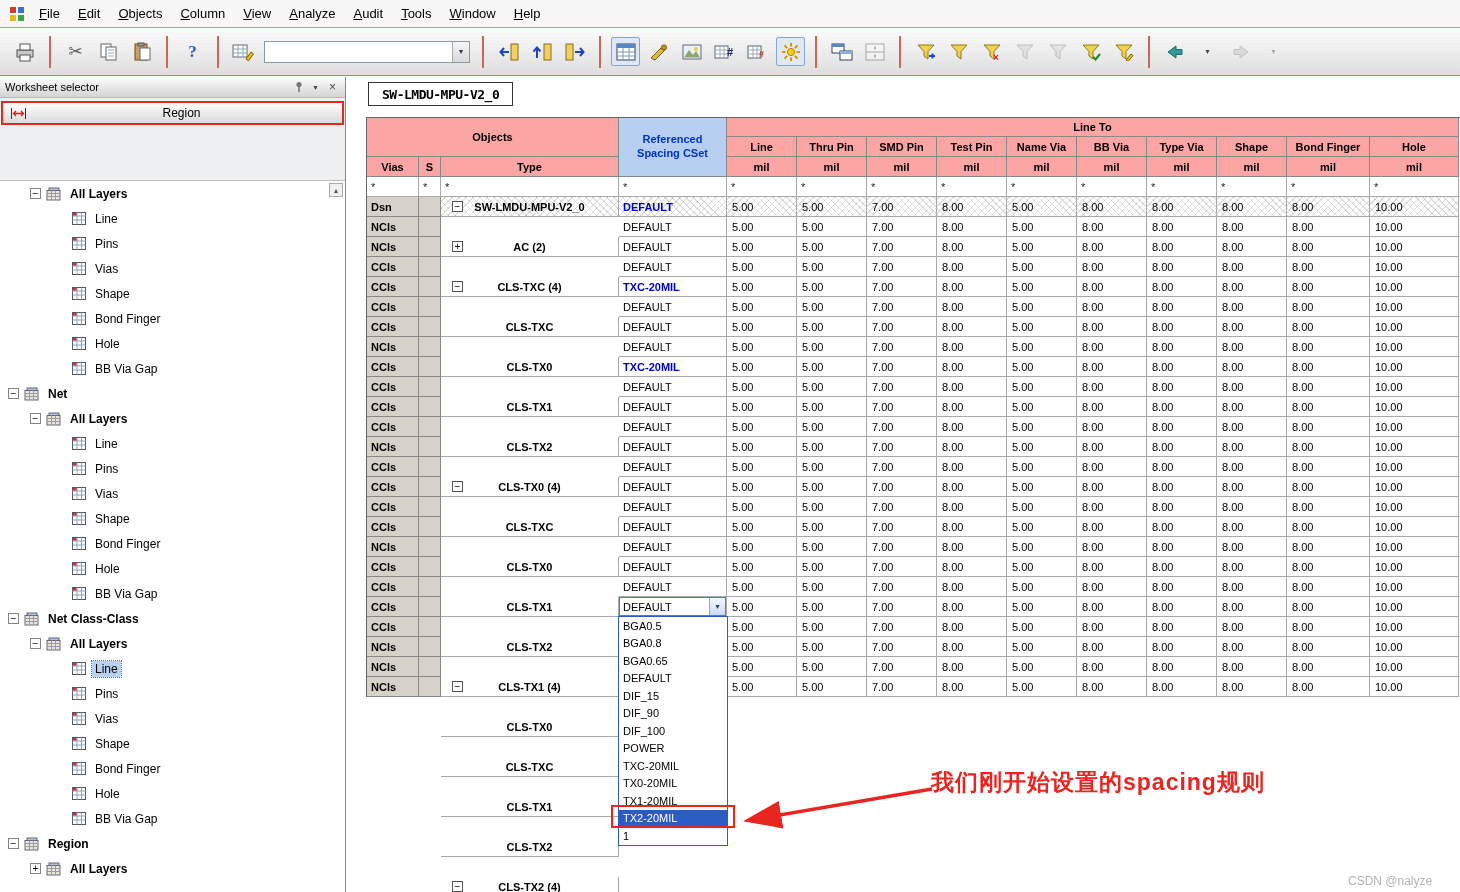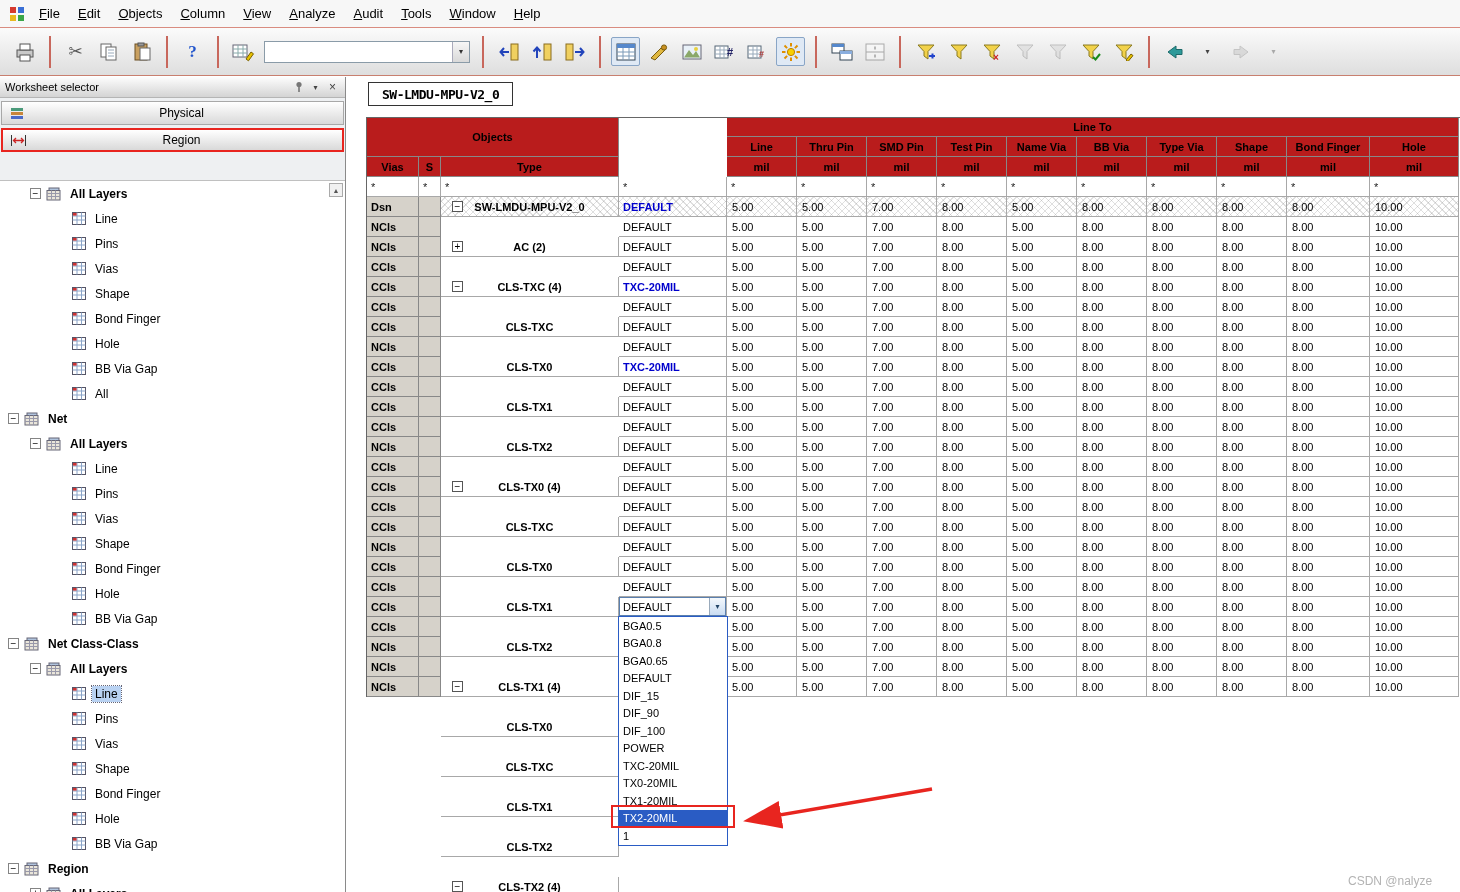--- a/index.html
+++ b/index.html
@@ -41,21 +41,21 @@
   .tnode .lbl{padding:1px 3px}
   .tnode .lbl.sel{background:#b9d2f2;outline:1px dotted #667}
   #tree-up{position:absolute;right:2px;top:106px;width:14px;height:14px;border:1px solid #aaa;background:#f1f1f1;display:flex;align-items:center;justify-content:center;font-size:7px;color:#555}
 
   
   #main{position:absolute;left:346px;top:0;width:1114px;height:100%;background:#fff}
   #tabstrip{position:absolute;left:0;top:0;width:100%;height:40px}
   .tab{position:absolute;left:22px;top:5px;height:24px;padding:0 13px;border:1px solid #333;background:#fff;font-weight:bold;font-size:13px;display:flex;align-items:center;font-family:"DejaVu Sans Mono",monospace;letter-spacing:-0.5px}
   #cm-table{position:absolute;left:20px;top:40px;width:1094px;height:580px;border-left:1px solid #666;border-top:1px solid #666}
   .cell{position:absolute;border-right:1px solid #a8a8a8;border-bottom:1px solid #a8a8a8;font-size:11px;display:flex;align-items:center;overflow:hidden;background:#fff}
-  .hd{background:#b91c1c;font-weight:bold;justify-content:center;text-align:center;border-right-color:#888;border-bottom-color:#888}
+  .hd{background:#fca5a5;font-weight:bold;justify-content:center;text-align:center;border-right-color:#888;border-bottom-color:#888}
   .refhd{background:#b7cff0;color:#0033cc;line-height:1.25}
   .flt{padding-left:4px;color:#222}
   .type{background:#d6d2ca;font-weight:bold;padding-left:4px;border-right-color:#888;border-bottom-color:#888}
   .name{font-weight:bold;justify-content:center;position:relative}
   .name .rexp{position:absolute;left:11px;top:4px;width:11px;height:11px;border:1px solid #555;background:#fff;font-size:10px;line-height:9px;text-align:center;font-weight:normal}
   .ref{padding-left:4px}
   .val{padding-left:5px}
   .blue{color:#0000cc;font-weight:bold}
   .hatch{background-image:repeating-linear-gradient(45deg,rgba(110,110,110,.22) 0 1px,transparent 1px 5px),repeating-linear-gradient(-45deg,rgba(110,110,110,.22) 0 1px,transparent 1px 5px)}
   .combocell{padding:0}
@@ -287,30 +287,20 @@
         <span class="hdr-ico">
           <svg width="10" height="12">
               <circle cx="5" cy="3.5" r="2.6" fill="#777"></circle>
               <rect x="4.3" y="6" width="1.4" height="5" fill="#666"></rect>
             </svg>
         </span>
         <span class="hdr-ico" style="font-size:8px">▾</span>
         <span class="hdr-ico" style="font-size:12px">×</span>
       </div>
       <div id="ws-buttons">
-          <div class="ws-btn">
-            <span class="wsicon">
-              <svg width="14" height="14">
-                <rect x="1" y="2" width="12" height="3" fill="#4a9a7a"></rect>
-                <rect x="1" y="6" width="12" height="3" fill="#c8853a"></rect>
-                <rect x="1" y="10" width="12" height="3" fill="#4a6ac8"></rect>
-              </svg>
-            </span>
-            <span class="lbl">Physical</span>
-          </div>
           <div class="ws-btn sel">
             <span class="wsicon">
               <svg width="17" height="13">
                 <path d="M1.5 1 v11 M15.5 1 v11" stroke="#333"></path>
                 <path d="M4 6.5 h9 M6 4 L3.5 6.5 L6 9 M11 4 L13.5 6.5 L11 9" stroke="#c22" fill="none" stroke-width="1.3"></path>
               </svg>
             </span>
             <span class="lbl">Region</span>
           </div>
         </div>
@@ -389,30 +379,20 @@
           <div class="tnode" style="padding-left: 72px;">
             <span class="nicon">
               <svg width="14" height="13">
                 <rect x="0.5" y="0.5" width="13" height="12" fill="#fff" stroke="#556"></rect>
                 <path d="M0.5 4 h13 M0.5 8 h13 M5 0.5 v12 M9.5 0.5 v12" stroke="#8aa4c8" fill="none"></path>
                 <rect x="1" y="1" width="3.6" height="2.6" fill="#cc3333"></rect>
               </svg>
             </span>
             <span class="lbl">BB Via Gap</span>
           </div>
-          <div class="tnode" style="padding-left: 72px;">
-            <span class="nicon">
-              <svg width="14" height="13">
-                <rect x="0.5" y="0.5" width="13" height="12" fill="#fff" stroke="#556"></rect>
-                <path d="M0.5 4 h13 M0.5 8 h13 M5 0.5 v12 M9.5 0.5 v12" stroke="#8aa4c8" fill="none"></path>
-                <rect x="1" y="1" width="3.6" height="2.6" fill="#cc3333"></rect>
-              </svg>
-            </span>
-            <span class="lbl">All</span>
-          </div>
           <div class="tnode bold" style="padding-left: 8px;">
             <span class="exp">−</span>
             <span class="nicon">
               <svg width="15" height="14">
                 <rect x="3" y="1" width="10" height="3" fill="#b0c4de" stroke="#667"></rect>
                 <rect x="1" y="3.5" width="13" height="9.5" fill="#e9e5da" stroke="#667"></rect>
                 <path d="M1 6.5 h13 M1 9.5 h13 M5.5 3.5 v9.5 M9.5 3.5 v9.5" stroke="#99a" fill="none"></path>
               </svg>
             </span>
             <span class="lbl">Net</span>
@@ -615,20 +595,21 @@
         </div>
       <div id="tree-up">▲</div>
     </div>
 
     <div id="main">
       <div id="tabstrip">
         <div class="tab">SW-LMDU-MPU-V2_0</div>
       </div>
       <div id="cm-table">
           <div class="cell hd" style="left: 0px; top: 0px; width: 252px; height: 39px;">Objects</div>
+          <div class="cell hd refhd" style="left: 252px; top: 0px; width: 108px; height: 59px;">Referenced<br>Spacing CSet</div>
           <div class="cell hd" style="left: 360px; top: 0px; width: 732px; height: 19px;">Line To</div>
           <div class="cell hd" style="left: 360px; top: 19px; width: 70px; height: 20px;">Line</div>
           <div class="cell hd" style="left: 430px; top: 19px; width: 70px; height: 20px;">Thru Pin</div>
           <div class="cell hd" style="left: 500px; top: 19px; width: 70px; height: 20px;">SMD Pin</div>
           <div class="cell hd" style="left: 570px; top: 19px; width: 70px; height: 20px;">Test Pin</div>
           <div class="cell hd" style="left: 640px; top: 19px; width: 70px; height: 20px;">Name Via</div>
           <div class="cell hd" style="left: 710px; top: 19px; width: 70px; height: 20px;">BB Via</div>
           <div class="cell hd" style="left: 780px; top: 19px; width: 70px; height: 20px;">Type Via</div>
           <div class="cell hd" style="left: 850px; top: 19px; width: 70px; height: 20px;">Shape</div>
           <div class="cell hd" style="left: 920px; top: 19px; width: 83px; height: 20px;">Bond Finger</div>
@@ -1116,17 +1097,18 @@
         </div>
       <div id="redbox"></div>
       <svg id="arrow-overlay">
         <defs>
           <marker id="ah" markerWidth="12" markerHeight="10" refX="9" refY="4" orient="auto">
             <path d="M0,0 L11,4 L0,8 Z" fill="#e8251f"></path>
           </marker>
         </defs>
         <line x1="586" y1="712" x2="404" y2="743" stroke="#e8251f" stroke-width="3.5" marker-end="url(#ah)"></line>
       </svg>
+      <div id="annotation">我们刚开始设置的spacing规则</div>
       <div id="watermark">CSDN @nalyze</div>
     </div>
 
   </div>
 </div>
 
 </body></html>

